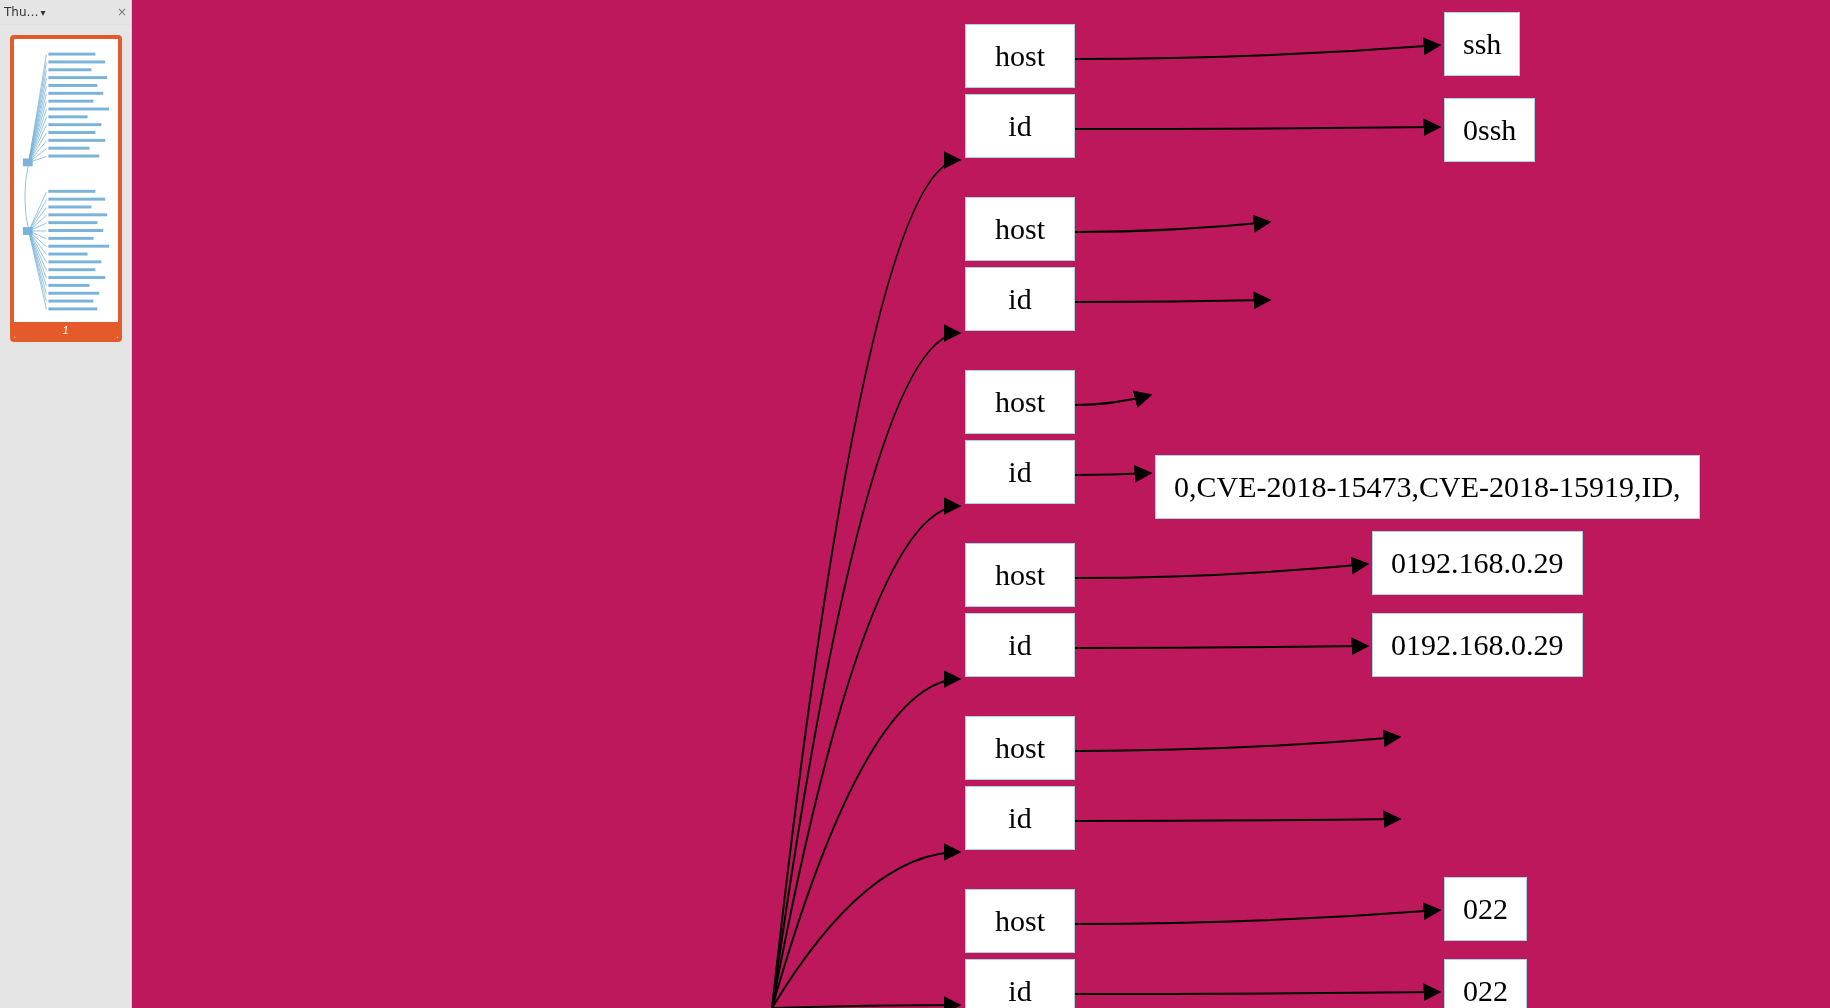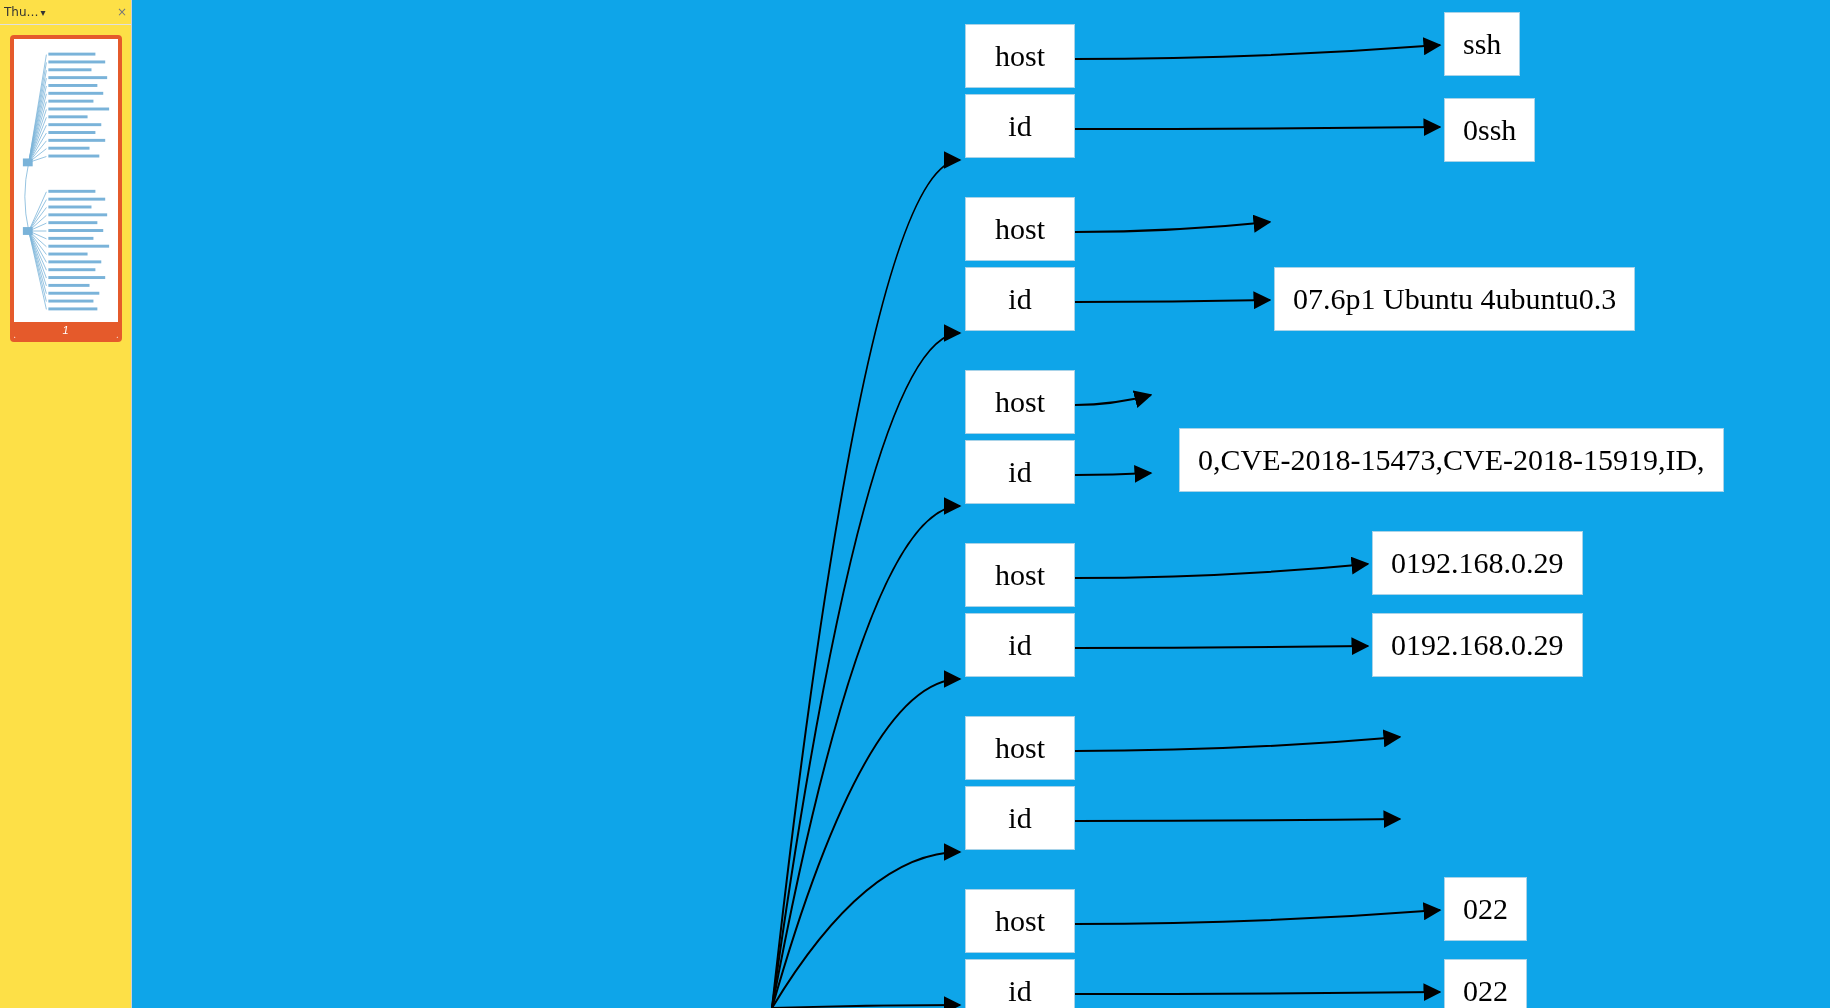--- a/index.html
+++ b/index.html
@@ -12,21 +12,21 @@
     overflow: hidden;
   }
   
   .sidebar {
     position: absolute;
     left: 0;
     top: 0;
     width: 132px;
     height: 1008px;
     border-right: 1px solid #d0d0d0;
-    background: #fde047;
+    background: #e5e5e5;
     box-sizing: border-box;
   }
   .tab-row {
     display: flex;
     align-items: center;
     height: 24px;
     padding: 0 4px;
     font-family: "DejaVu Sans", Arial, sans-serif;
     font-size: 12px;
     color: #333;
@@ -85,21 +85,21 @@
   }
 
   
   .canvas {
     position: absolute;
     left: 132px;
     top: 0;
     right: 0;
     bottom: 0;
     overflow: hidden;
-    background: #0ea5e9;
+    background: #be185d;
   }
 
   .node-box {
     position: absolute;
     border: 1px solid #a9d3e8; 
     background: #fff;
     box-sizing: border-box;
     font-size: 30px;
     line-height: 1;
     color: #000;
@@ -231,24 +231,23 @@
         <path d="M943 994 Q1125.5 994 1308 992" marker-end="url(#arrow)"></path>
       </g>
   </svg>
 
 <div class="node-box" style="left: 833px; top: 24px; width: 110px; text-align: center; padding-left: 0px; padding-right: 0px;">host</div>
     <div class="node-box" style="left: 833px; top: 94px; width: 110px; text-align: center; padding-left: 0px; padding-right: 0px;">id</div>
     <div class="node-box" style="left: 1312px; top: 12px;">ssh</div>
     <div class="node-box" style="left: 1312px; top: 98px;">0ssh</div>
     <div class="node-box" style="left: 833px; top: 197px; width: 110px; text-align: center; padding-left: 0px; padding-right: 0px;">host</div>
     <div class="node-box" style="left: 833px; top: 267px; width: 110px; text-align: center; padding-left: 0px; padding-right: 0px;">id</div>
-    <div class="node-box" style="left: 1142px; top: 267px;">07.6p1 Ubuntu 4ubuntu0.3</div>
     <div class="node-box" style="left: 833px; top: 370px; width: 110px; text-align: center; padding-left: 0px; padding-right: 0px;">host</div>
     <div class="node-box" style="left: 833px; top: 440px; width: 110px; text-align: center; padding-left: 0px; padding-right: 0px;">id</div>
-    <div class="node-box" style="left: 1023px; top: 428px; margin-left: 24px;">0,CVE-2018-15473,CVE-2018-15919,ID,</div>
+    <div class="node-box" style="left: 1023px; top: 455px;">0,CVE-2018-15473,CVE-2018-15919,ID,</div>
     <div class="node-box" style="left: 833px; top: 543px; width: 110px; text-align: center; padding-left: 0px; padding-right: 0px;">host</div>
     <div class="node-box" style="left: 833px; top: 613px; width: 110px; text-align: center; padding-left: 0px; padding-right: 0px;">id</div>
     <div class="node-box" style="left: 1240px; top: 531px;">0192.168.0.29</div>
     <div class="node-box" style="left: 1240px; top: 613px;">0192.168.0.29</div>
     <div class="node-box" style="left: 833px; top: 716px; width: 110px; text-align: center; padding-left: 0px; padding-right: 0px;">host</div>
     <div class="node-box" style="left: 833px; top: 786px; width: 110px; text-align: center; padding-left: 0px; padding-right: 0px;">id</div>
     <div class="node-box" style="left: 833px; top: 889px; width: 110px; text-align: center; padding-left: 0px; padding-right: 0px;">host</div>
     <div class="node-box" style="left: 833px; top: 959px; width: 110px; text-align: center; padding-left: 0px; padding-right: 0px;">id</div>
     <div class="node-box" style="left: 1312px; top: 877px;">022</div>
     <div class="node-box" style="left: 1312px; top: 959px;">022</div>

